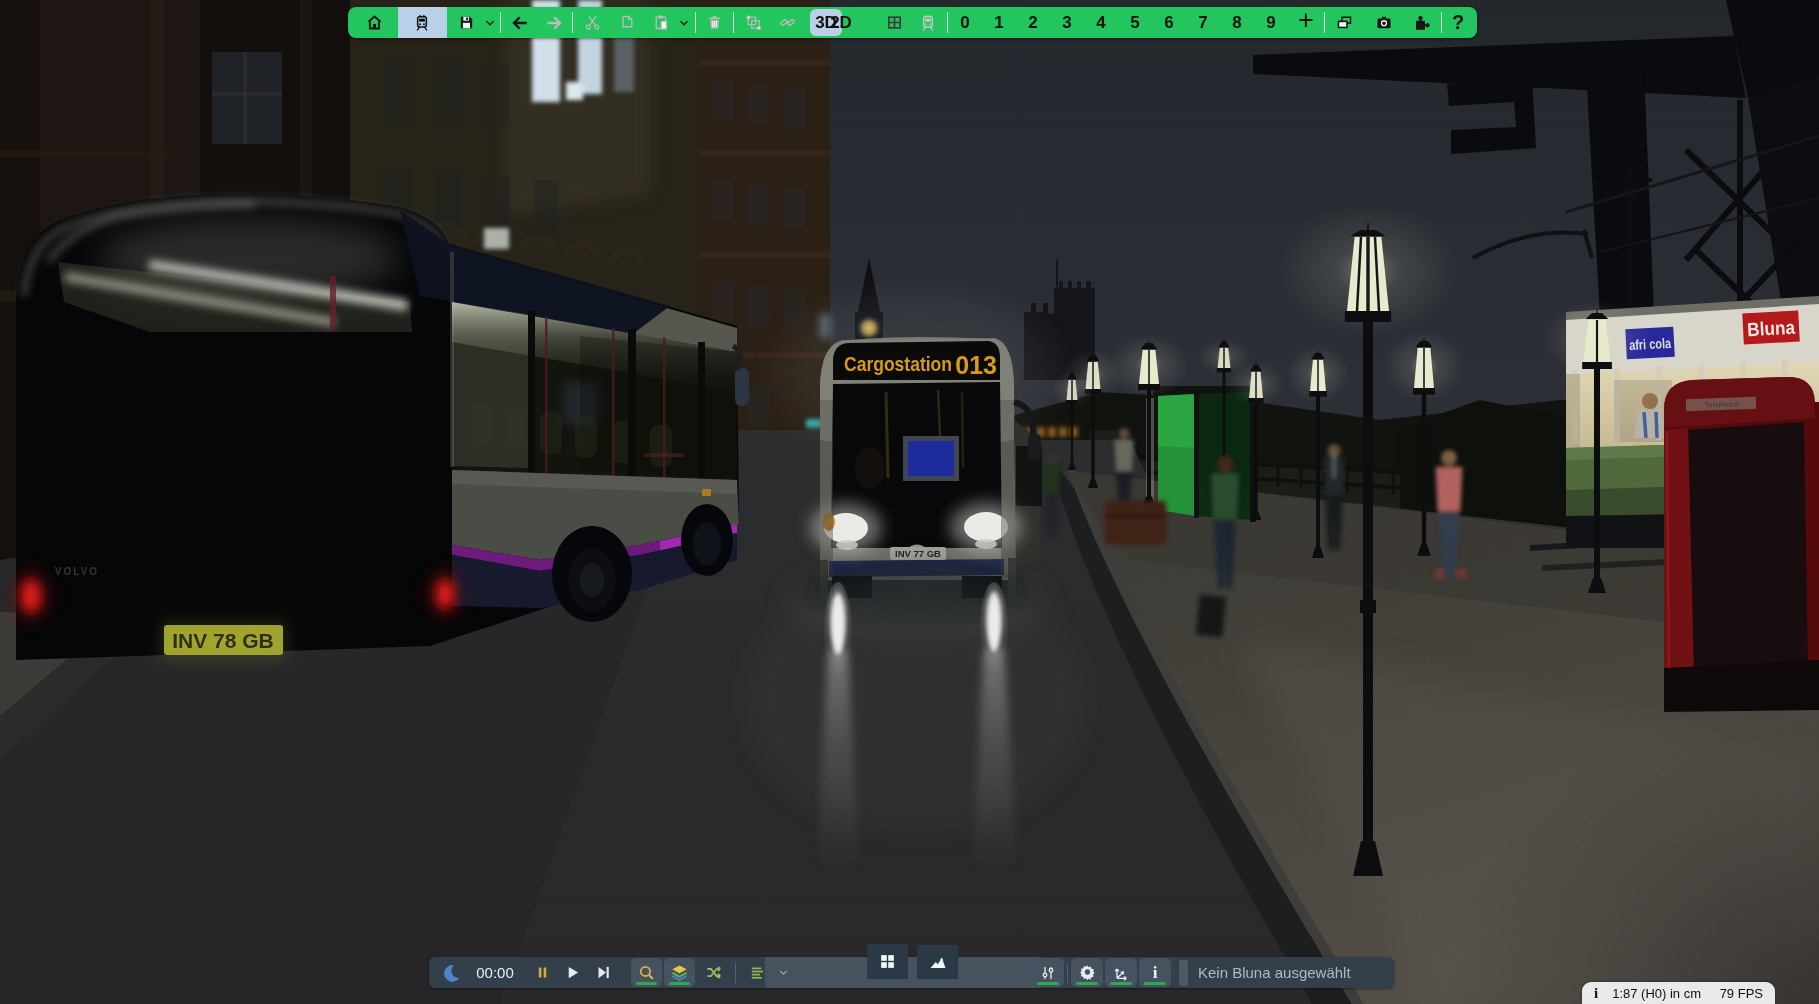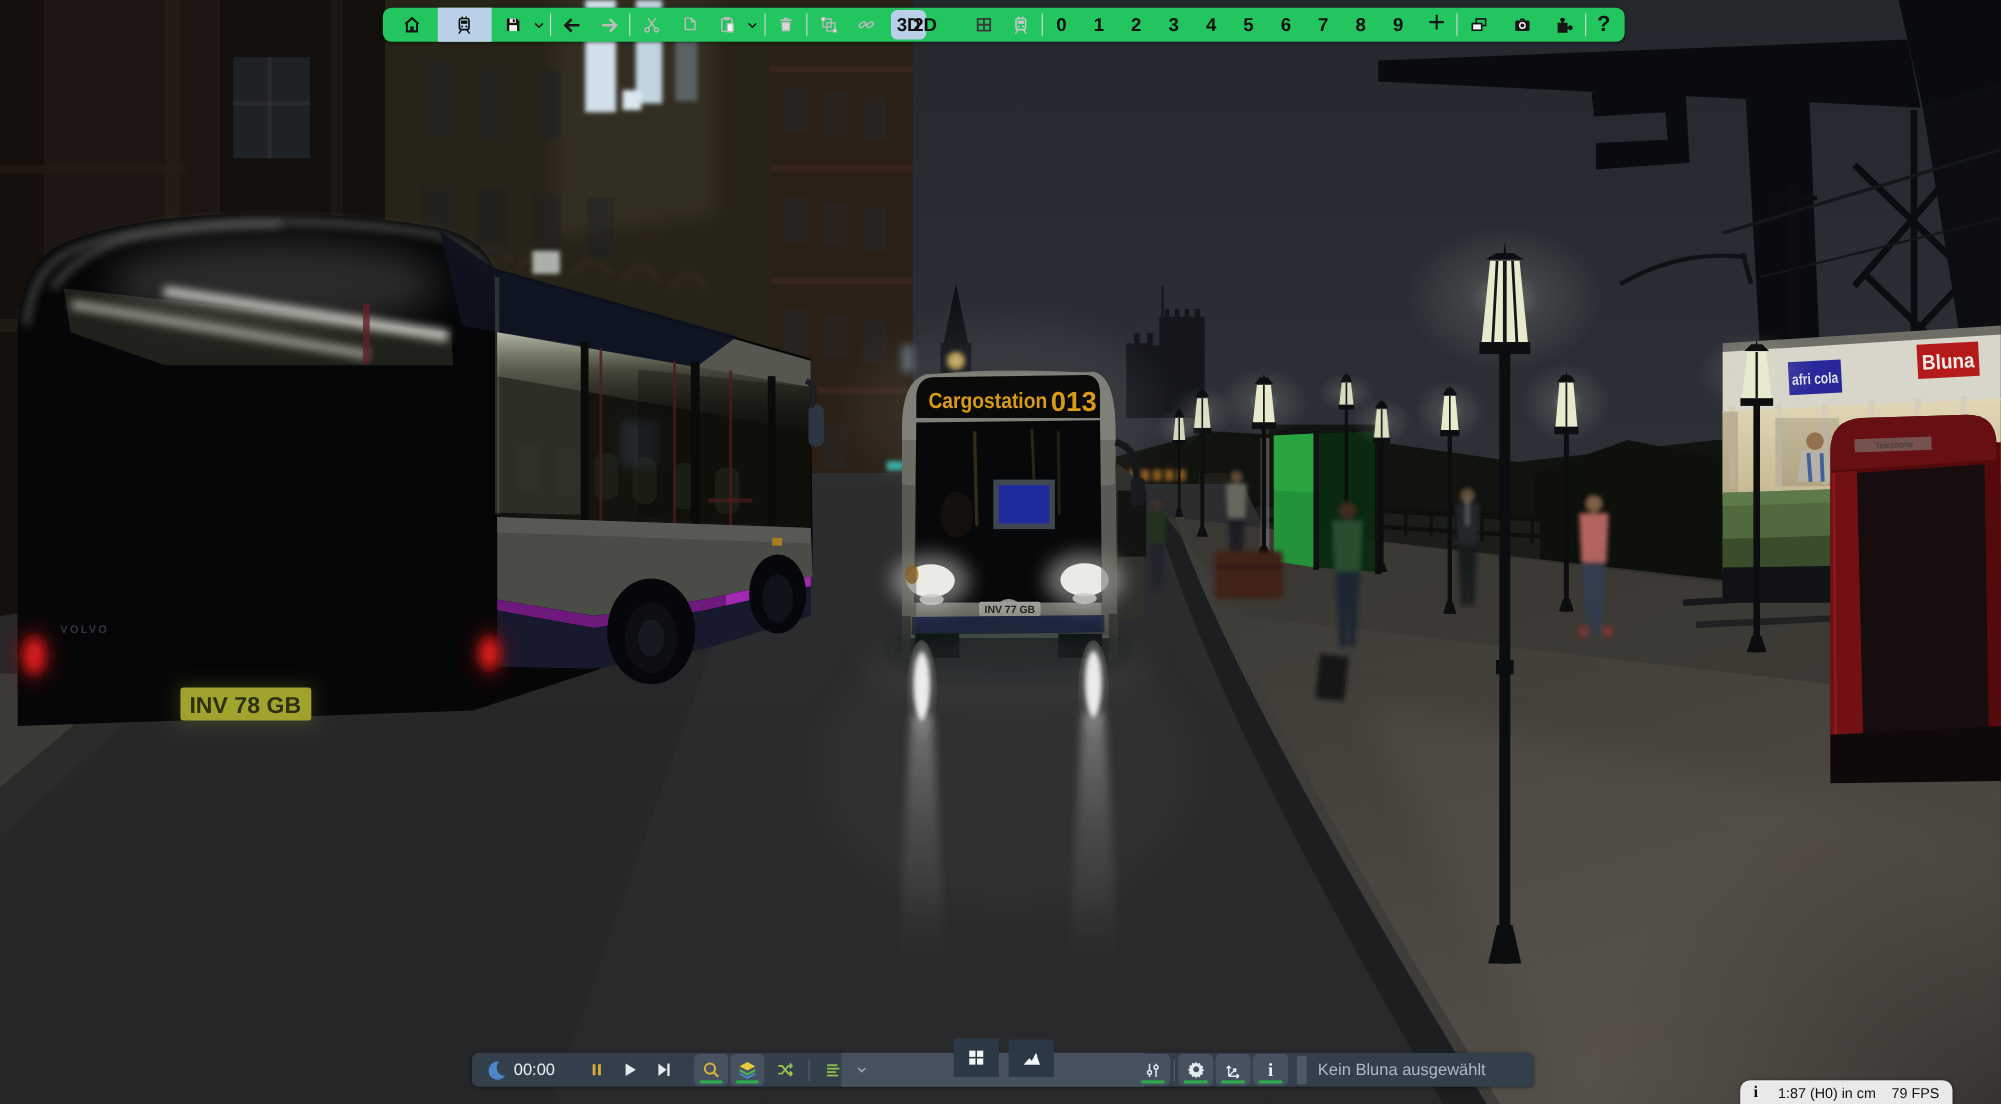--- a/index.html
+++ b/index.html
@@ -8,21 +8,21 @@
 .ti{position:absolute;top:0;height:31px;display:flex;align-items:center;justify-content:center;color:#141414}
 .tsel{position:absolute;top:0;height:31px;background:#b9d0e8}
 .tsel2{position:absolute;top:2px;height:27px;background:#b9d0e8;border-radius:6px}
 .t32{font-size:17px;font-weight:700;color:#101010}
 .tnum{font-size:17px;font-weight:700;color:#101010}
 .tsep{position:absolute;top:5px;width:1px;height:21px;background:#d6d6d6}
 #botbar{position:absolute;left:429px;top:957px;width:965px;height:31px;background:#333f4b;border-radius:6px;display:flex;align-items:center;box-shadow:0 1px 3px rgba(0,0,0,0.4)}
 #bbarmid{position:absolute;left:336px;top:0;width:276px;height:31px;background:#46525e;z-index:0}
 #botbar>*{z-index:1}
 .bicon{height:31px;display:flex;align-items:center;justify-content:center}
-.btime{color:#e8edf2;font-size:15px;width:56px;}
+.btime{color:#e8edf2;font-size:15px;width:56px;text-align:center}
 .gbtn{position:relative;height:29px;background:#46525f;border-radius:5px;display:flex;align-items:center;justify-content:center}
 .gub{position:absolute;left:5px;right:5px;bottom:2px;height:3px;background:#2eaa4e;border-radius:2px}
 .bsep{width:1px;height:20px;background:#55616d;margin:0 2px}
 .bscroll{width:9px;height:26px;background:#4d5965;border-radius:2px;margin:0 10px 0 8px}
 .bmsg{color:#aeb9c2;font-size:15px;width:196px}
 .popup{position:absolute;background:#2b3845;display:flex;align-items:center;justify-content:center;z-index:5}
 #statusbar{position:absolute;left:1582px;top:982px;width:193px;height:22px;background:#e9e9e9;border-radius:9px 9px 0 0;display:flex;align-items:center;font-size:13px;color:#111;box-shadow:0 0 3px rgba(0,0,0,0.4)}
 </style></head>
 <body>
 <div id="stage">
@@ -765,15 +765,15 @@
       </svg>
     </div>
     <div class="popup" style="left:917px;top:945px;width:41px;height:34px">
       <svg width="20" height="18" viewBox="0 0 24 24">
         <polygon points="2,20 9,12 12,15 17,6 22,20" fill="#f2f5f8"></polygon>
         <polygon points="17,6 19,10 15,10" fill="#f2f5f8"></polygon>
       </svg>
     </div>
 <div id="statusbar">
       <span style="font-family:'Liberation Serif',serif;font-weight:700;font-size:15px;margin:0 14px 0 12px">i</span>
-      <span style="flex:1;text-align:center;padding-right:10px">1:87 (H0) in cm</span>
+      <span style="flex:1;text-align:left;padding-right:10px">1:87 (H0) in cm</span>
       <span style="margin-right:12px">79 FPS</span>
     </div>
 </div>
 </body></html>

